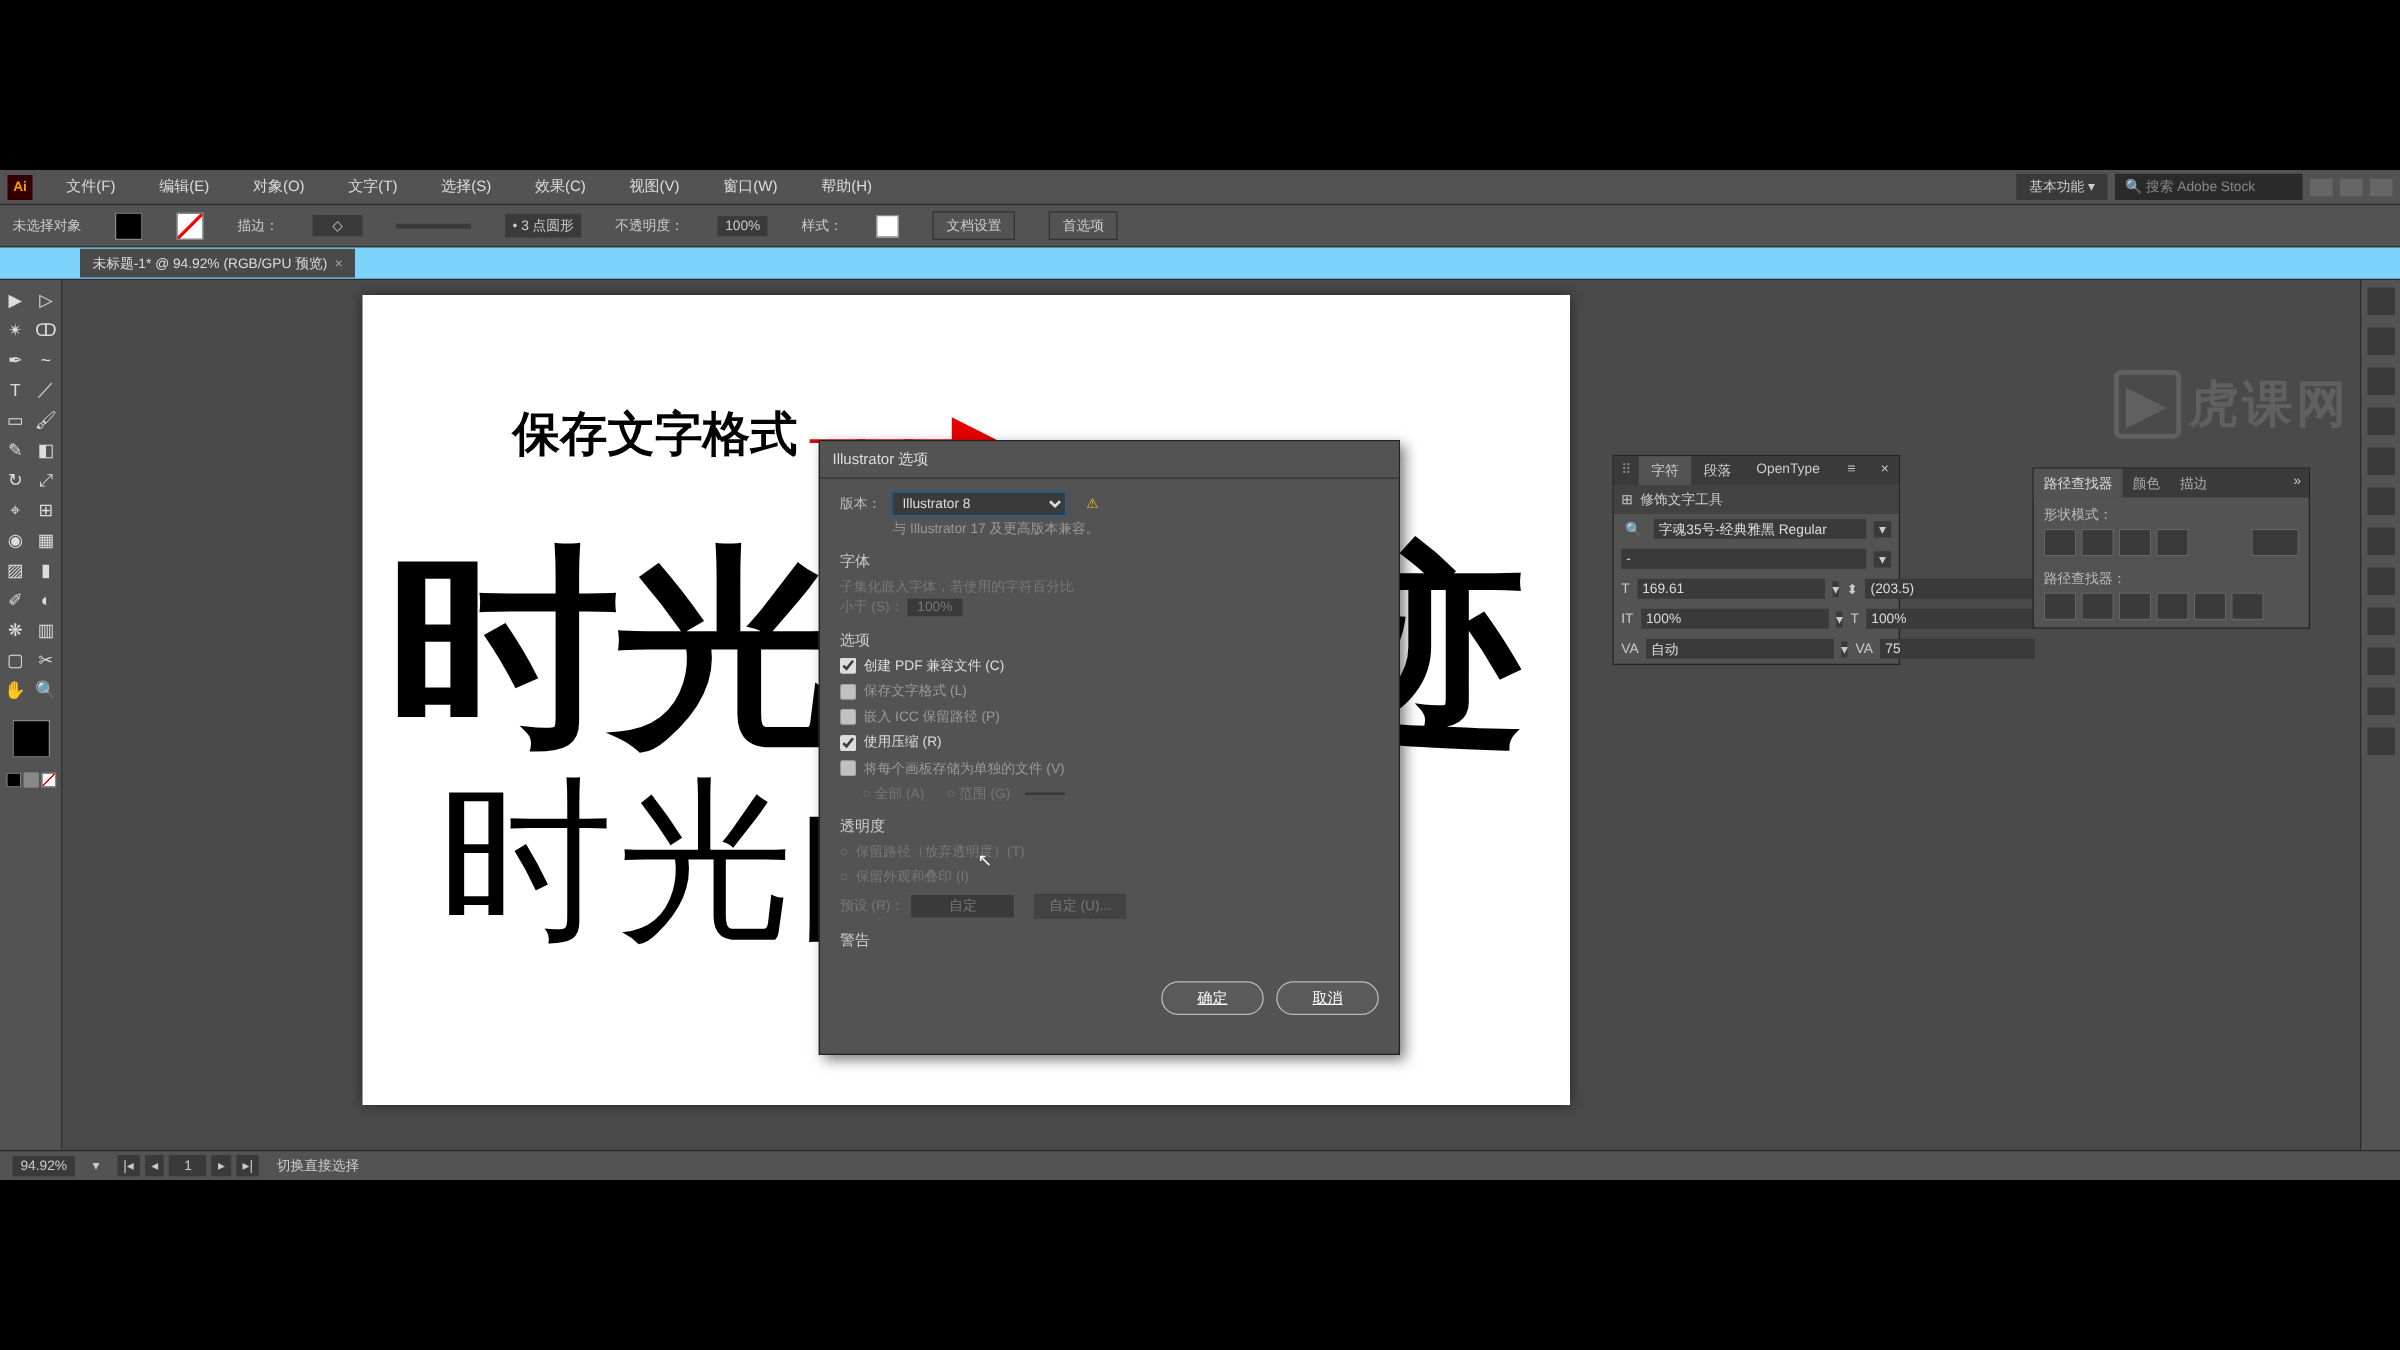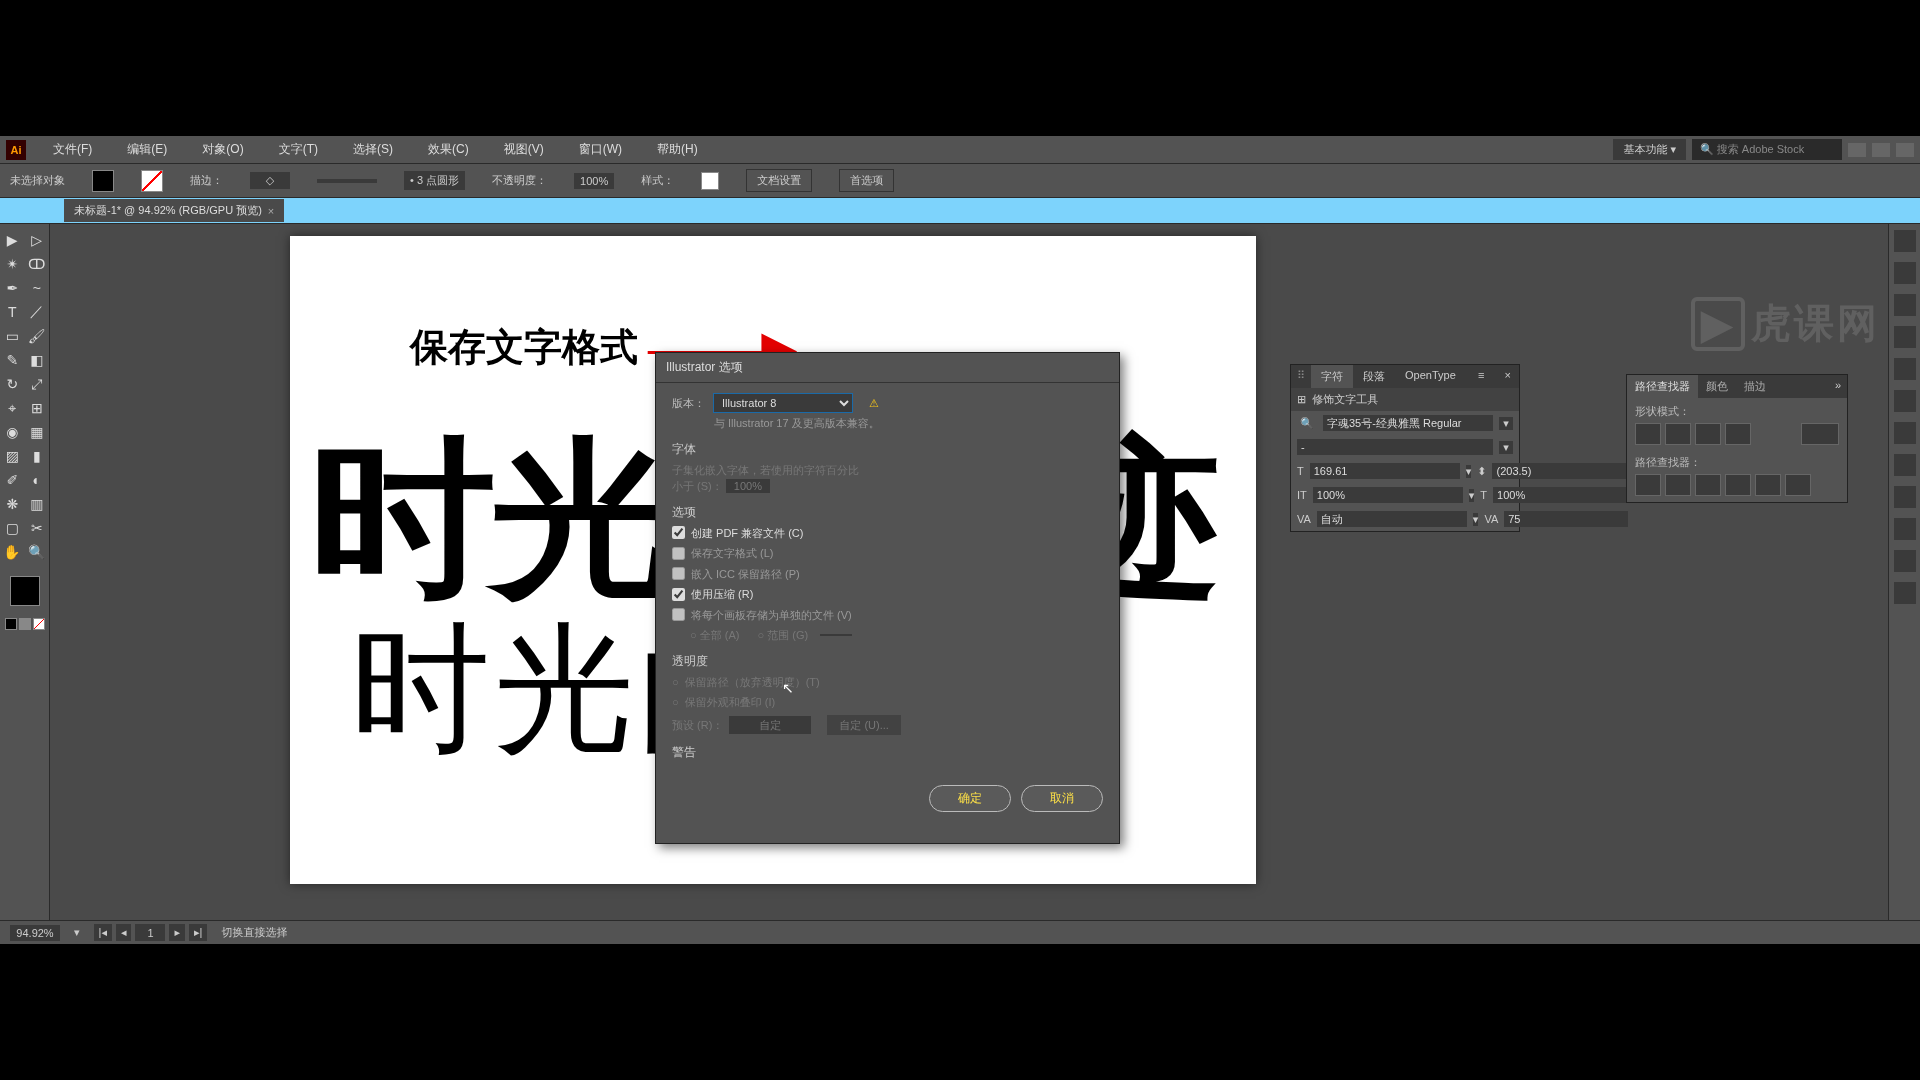--- a/index.html
+++ b/index.html
@@ -78,21 +78,21 @@
 .dialog-back .title { padding:6px 10px; background:#535353; color:#ddd; font-size:12px; border-bottom:1px solid #333; }
 .dialog-back .content { padding:10px 16px; color:#bbb; font-size:11px; line-height:1.5; }
 .dialog-back .sect { margin:8px 0 4px; color:#ccc; font-size:12px; }
 .dialog-back select { background:#3a3a3a; color:#ddd; border:1px solid #1a6aa8; padding:2px 4px; width:140px; font-size:11px; }
 .dialog-back .warn-ico { color:#f5c518; margin-left:8px; }
 .dialog-back .chk { display:flex; align-items:center; gap:6px; margin:4px 0; color:#999; }
 .dialog-back .chk.enabled { color:#ddd; }
 .dialog-back .chk input { accent-color:#ddd; }
 .dialog-back .warning-box { margin-top:8px; padding:6px 4px; color:#ccc; position:relative; border-right:2px solid #666; min-height:70px; }
 .dialog-back .buttons { display:flex; justify-content:flex-end; gap:10px; padding:10px 16px 14px; }
-.dialog-back .buttons button { background:#5a5a5a; border:1.5px solid #bbb; border-radius:14px; color:#fde047; padding:4px 28px; font-size:12px; cursor:pointer; }
+.dialog-back .buttons button { background:#5a5a5a; border:1.5px solid #bbb; border-radius:14px; color:#ffffff; padding:4px 28px; font-size:12px; cursor:pointer;text-decoration:underline; }
 .dialog-back .disabled { color:#777; }
 .cursor { position:absolute; left:732px; top:456px; color:#fff; font-size:14px; z-index:50; }
 
 
 .status { position:absolute; left:0; right:0; bottom:0; height:24px; background:#535353; border-top:1px solid #2a2a2a; display:flex; align-items:center; padding:0 10px; gap:14px; font-size:11px; color:#ccc; }
 .status input { background:#3a3a3a; border:none; color:#ccc; width:50px; padding:2px; text-align:center; font-size:11px; }
 .status .nav { display:flex; gap:4px; }
 .status .nav span { background:#3a3a3a; padding:2px 5px; }
 
 

